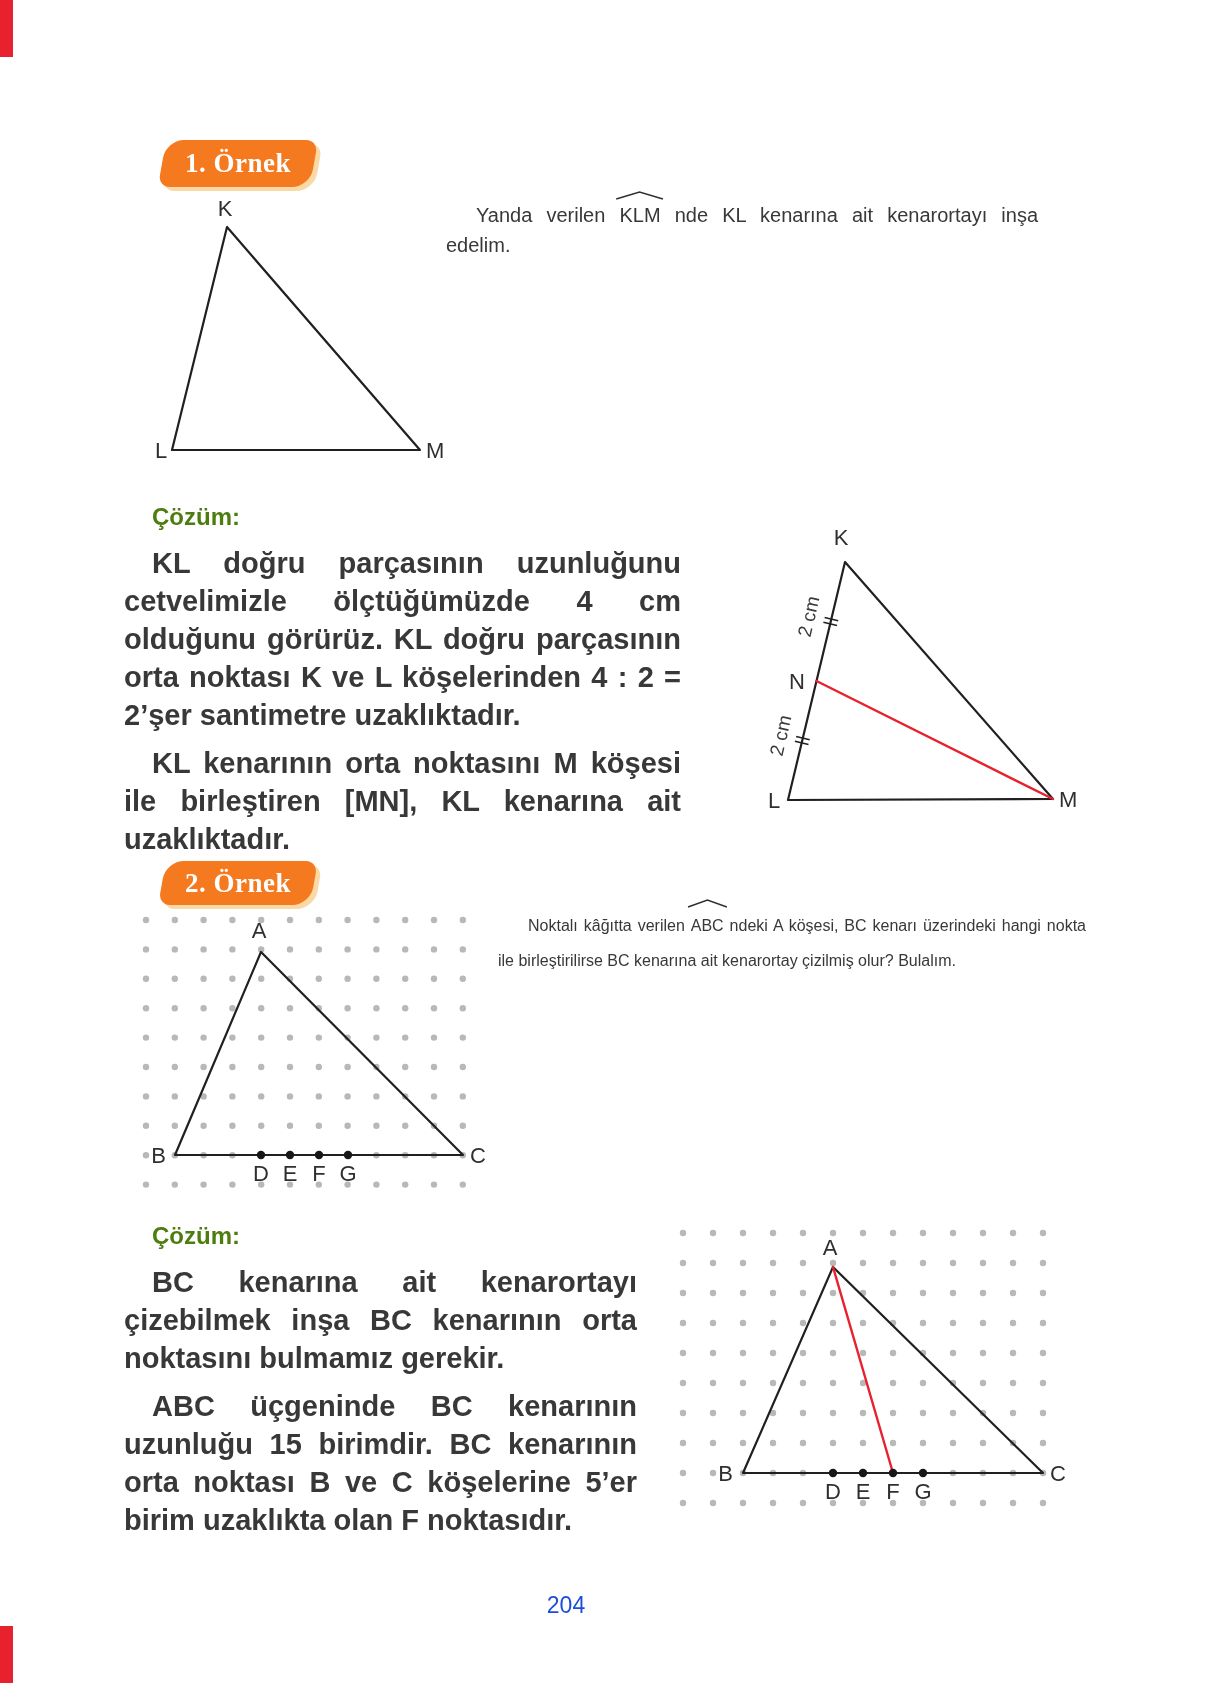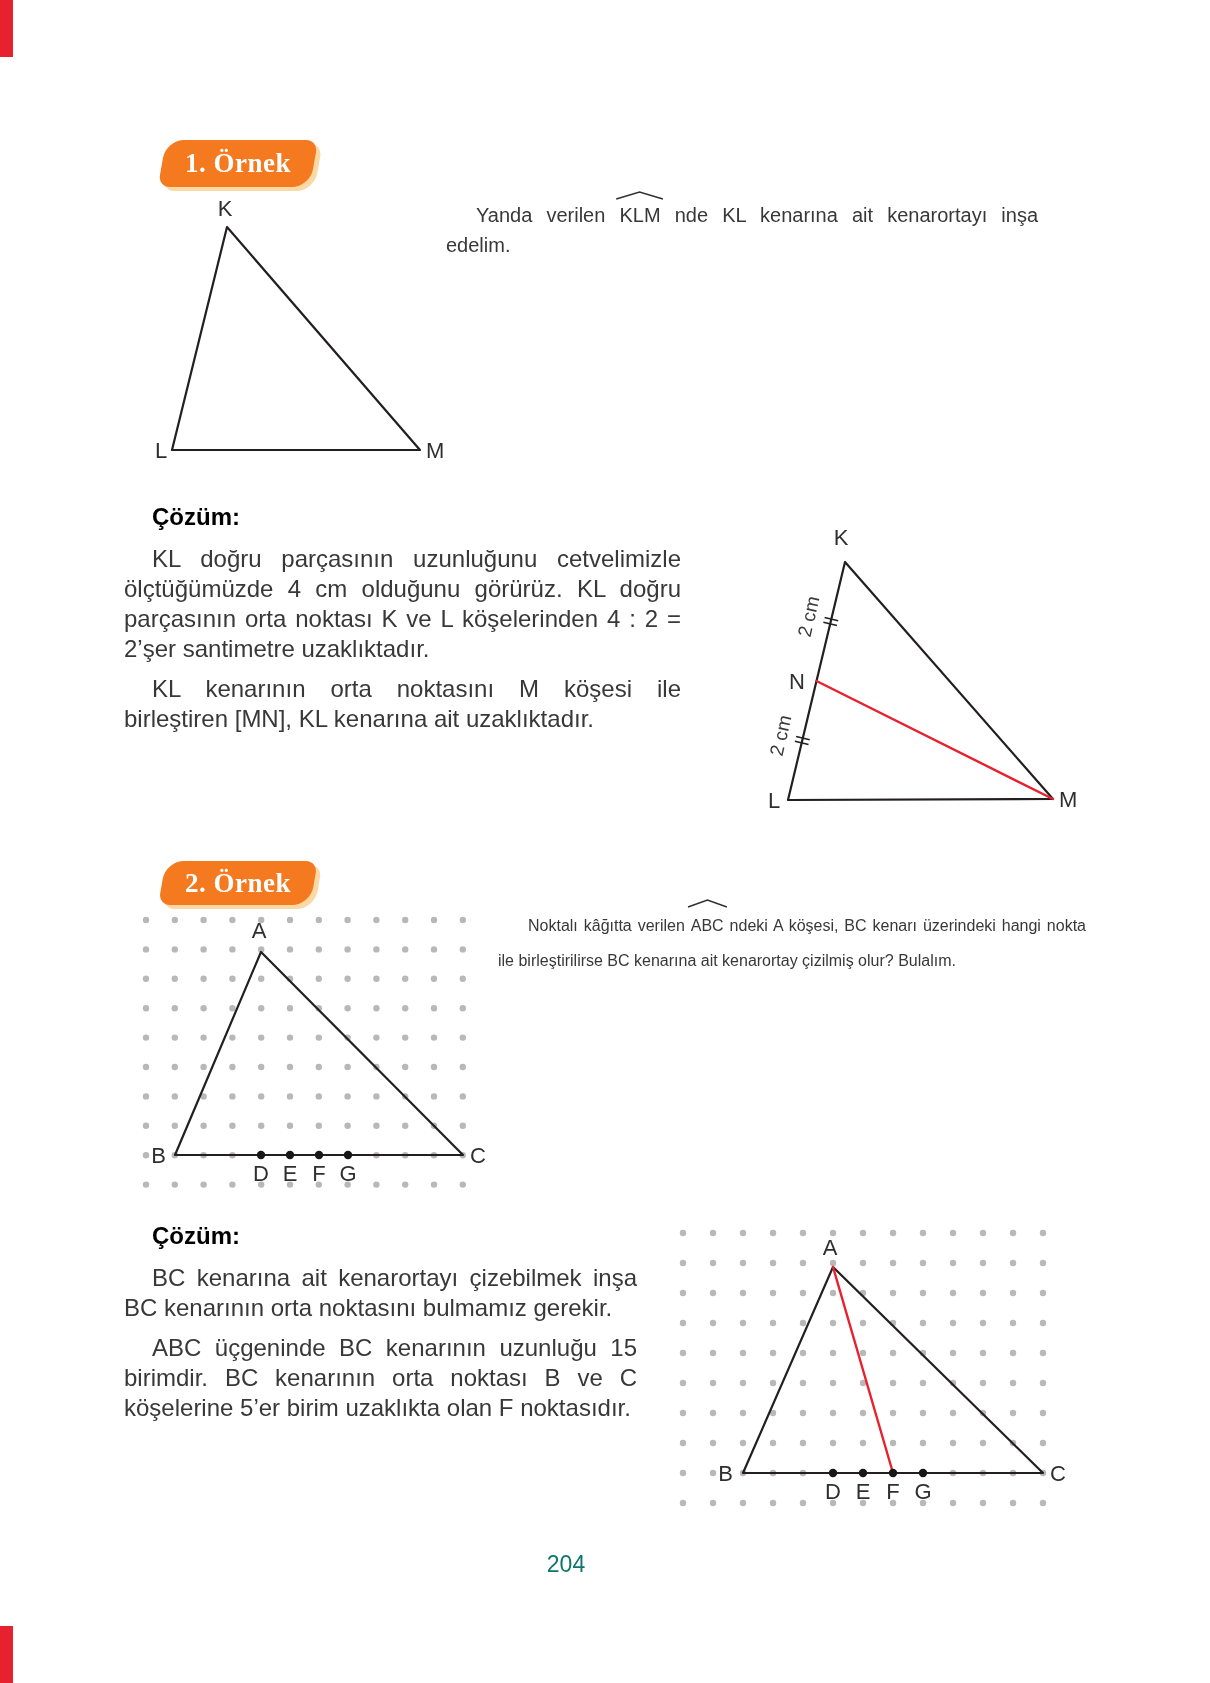--- a/index.html
+++ b/index.html
@@ -39,28 +39,28 @@
   .thin { stroke:var(--ink,#231f20); stroke-width:1.6; fill:none; }
   .redline { stroke:var(--red,#e8212e); stroke-width:2.4; fill:none; stroke-linecap:round; }
   .red-text { fill:var(--red,#e8212e); }
   .gdot { fill:var(--dot,#b8b8b8); }
   .vdot { fill:#171717; }
 
   
   .textblock { position:absolute; text-align:justify; color:var(--text,#383838); }
   .intro1 { font-size:20px; line-height:30px; text-indent:30px; }
   .intro2 { font-size:16px; line-height:35px; text-indent:30px; }
-  .solution h3 { font-size:24px; font-weight:700; color:#000000; margin:0 0 13px 28px; font-family:"Liberation Sans",sans-serif; }
-  .solution p { font-size:24px; line-height:30px; text-indent:28px; margin-bottom:10px; text-align:justify; }
+  .solution h3 { font-size:24px; font-weight:700; color:#4d7c0f; margin:0 0 13px 28px; font-family:"Liberation Sans",sans-serif; }
+  .solution p { font-size:29px; line-height:38px; text-indent:28px; margin-bottom:10px; text-align:justify;font-weight:bold; }
 
   
   .tri { position:relative; display:inline-block; text-indent:0; }
   .tri .hat { position:absolute; left:-4px; top:-9px; width:calc(100% + 8px); height:9px; }
 
-  .page-number { position:absolute; left:516px; top:1551px; width:100px; text-align:center; font-size:23px; color:#0f766e; }
+  .page-number { position:absolute; left:516px; top:1592px; width:100px; text-align:center; font-size:23px; color:#1d4ed8; }
 </style>
 </head>
 <body>
 
 <div class="page">
 
   <div class="edge-mark top"></div>
   <div class="edge-mark bottom"></div>
 
   <div class="badge" style="left:162px; top:140px;">

